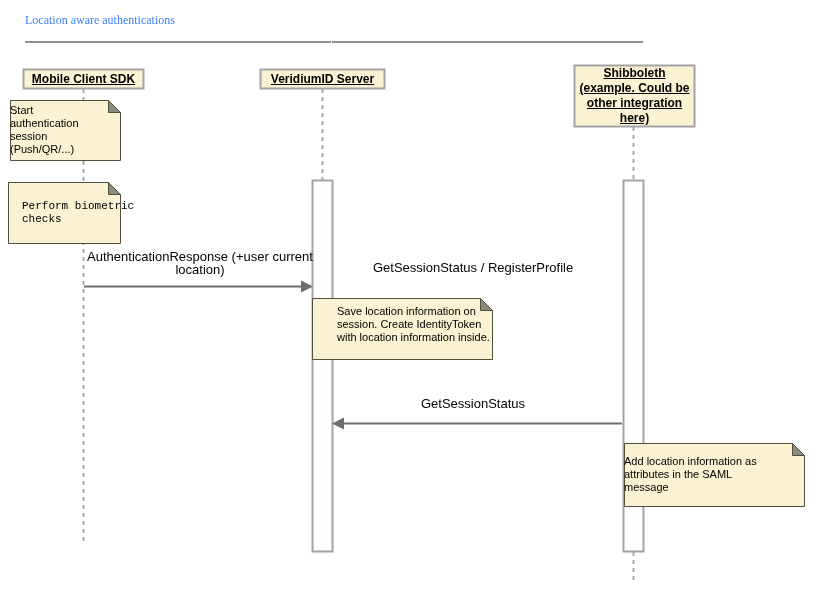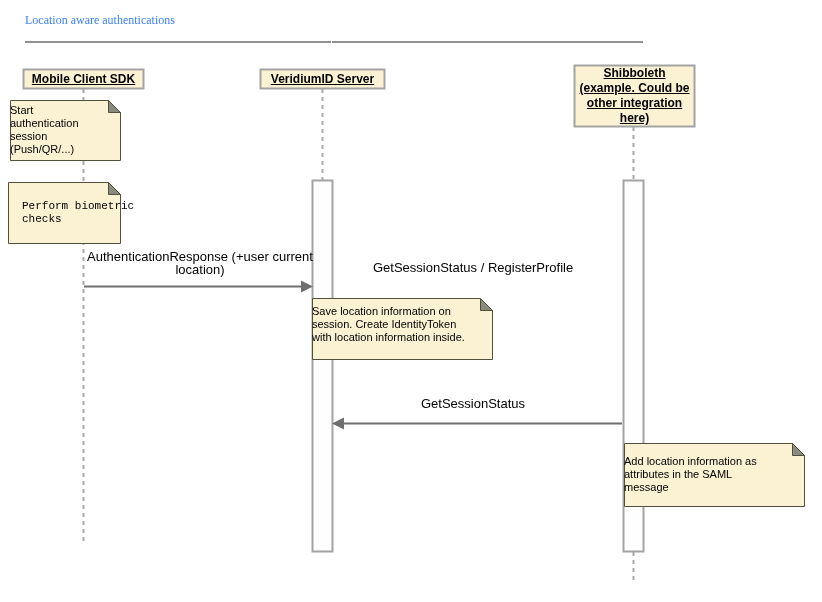--- a/index.html
+++ b/index.html
@@ -76,21 +76,21 @@
   <div class="t ntext" style="left:10px;top:100px;width:110px;height:60px;">
     <div class="nline">Start</div>
     <div class="nline">authentication</div>
     <div class="nline">session</div>
     <div class="nline">(Push/QR/...)</div>
   </div>
   <div class="t ntext" style="left:22px;top:182px;width:104px;height:61px;font-family:Liberation Mono, monospace;">
     <div class="nline">Perform biometric</div>
     <div class="nline">checks</div>
   </div>
-  <div class="t ntext" style="left:312px;top:298px;width:180px;height:52px;">
+  <div class="t ntext" style="left:312px;top:298px;width:180px;height:52px;padding-left:25px;">
     <div class="nline">Save location information on</div>
     <div class="nline">session. Create IdentityToken</div>
     <div class="nline">with location information inside.</div>
   </div>
   <div class="t ntext" style="left:624px;top:443px;width:180px;height:63px;">
     <div class="nline">Add location information as</div>
     <div class="nline">attributes in the SAML</div>
     <div class="nline">message</div>
   </div>
 

